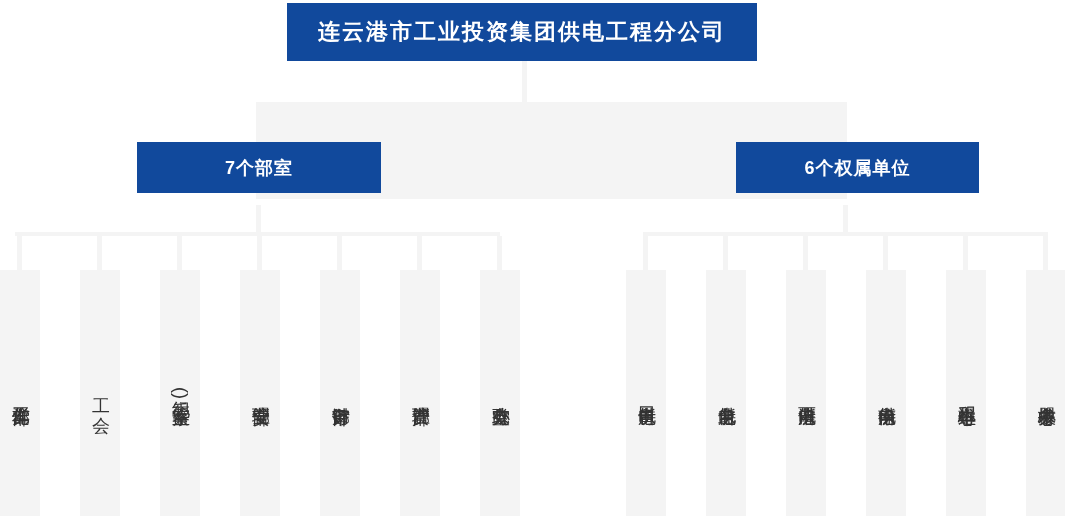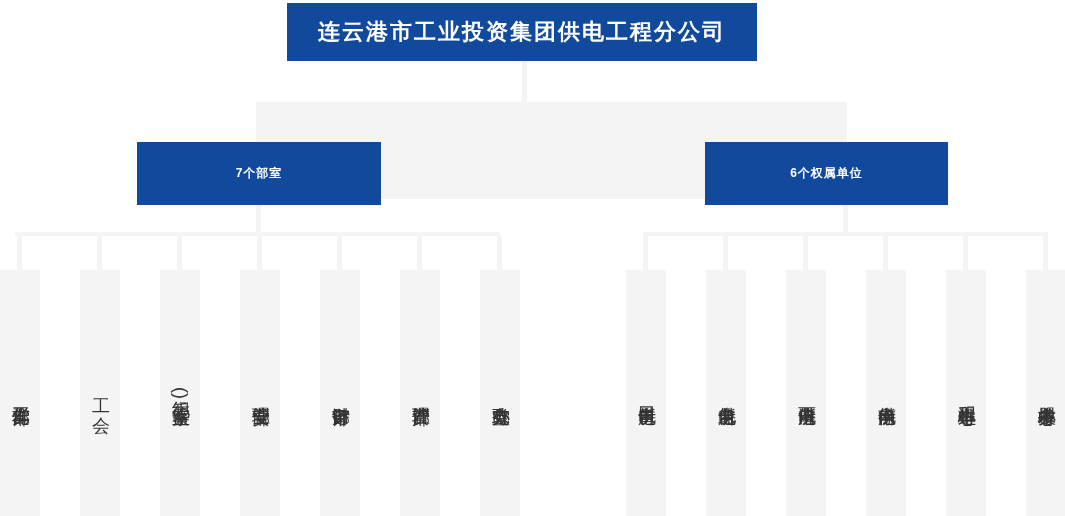--- a/index.html
+++ b/index.html
@@ -28,27 +28,27 @@
   .trunk-band{position:absolute;left:256px;top:102px;width:591px;height:97px;background:var(--gray);}
   .group-drop{position:absolute;top:205px;width:5px;height:27px;background:var(--gray);}
   .group-drop.left{left:256px;}
   .group-drop.right{left:843px;}
   .rail{position:absolute;top:232px;height:4px;background:var(--gray);}
   .rail.left{left:15px;width:485px;}
   .rail.right{left:643px;width:405px;}
 
   
   .group-box{
-    position:absolute;top:142px;height:63px;
+    position:absolute;top:142px;height:51px;
     background:var(--blue);color:#ffffff;
     display:flex;align-items:center;justify-content:center;
-    font-size:12px;font-weight:bold;letter-spacing:1px;
+    font-size:18px;font-weight:bold;letter-spacing:1px;
   }
   .group-box.left{left:137px;width:244px;}
-  .group-box.right{left:705px;width:243px;}
+  .group-box.right{left:736px;width:243px;}
 
   
   .col{
     position:absolute;top:270px;width:40px;height:246px;
     background:var(--gray);
     display:flex;align-items:center;justify-content:center;
   }
   .col .stub{
     position:absolute;top:-34px;left:17px;width:5px;height:34px;background:var(--gray);
   }

